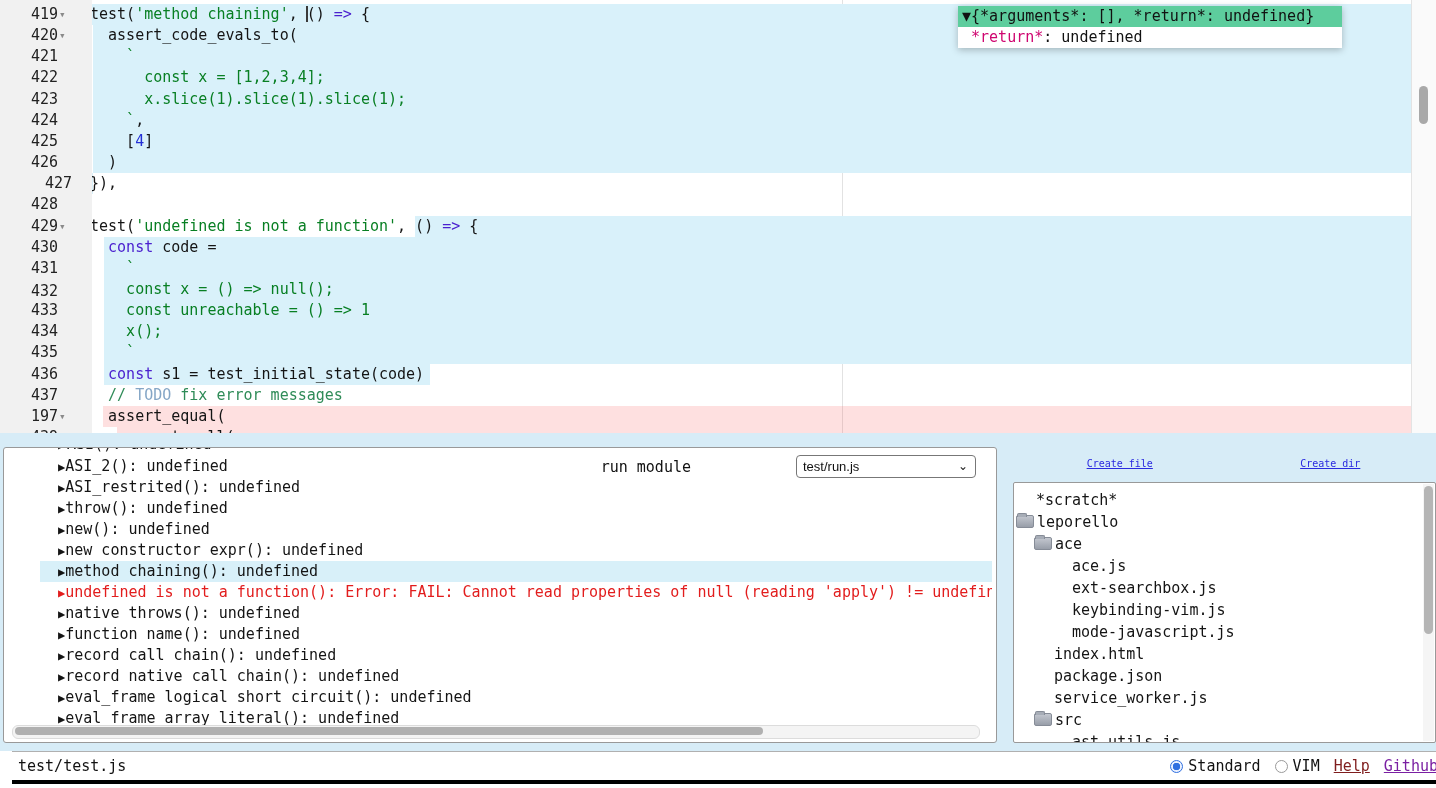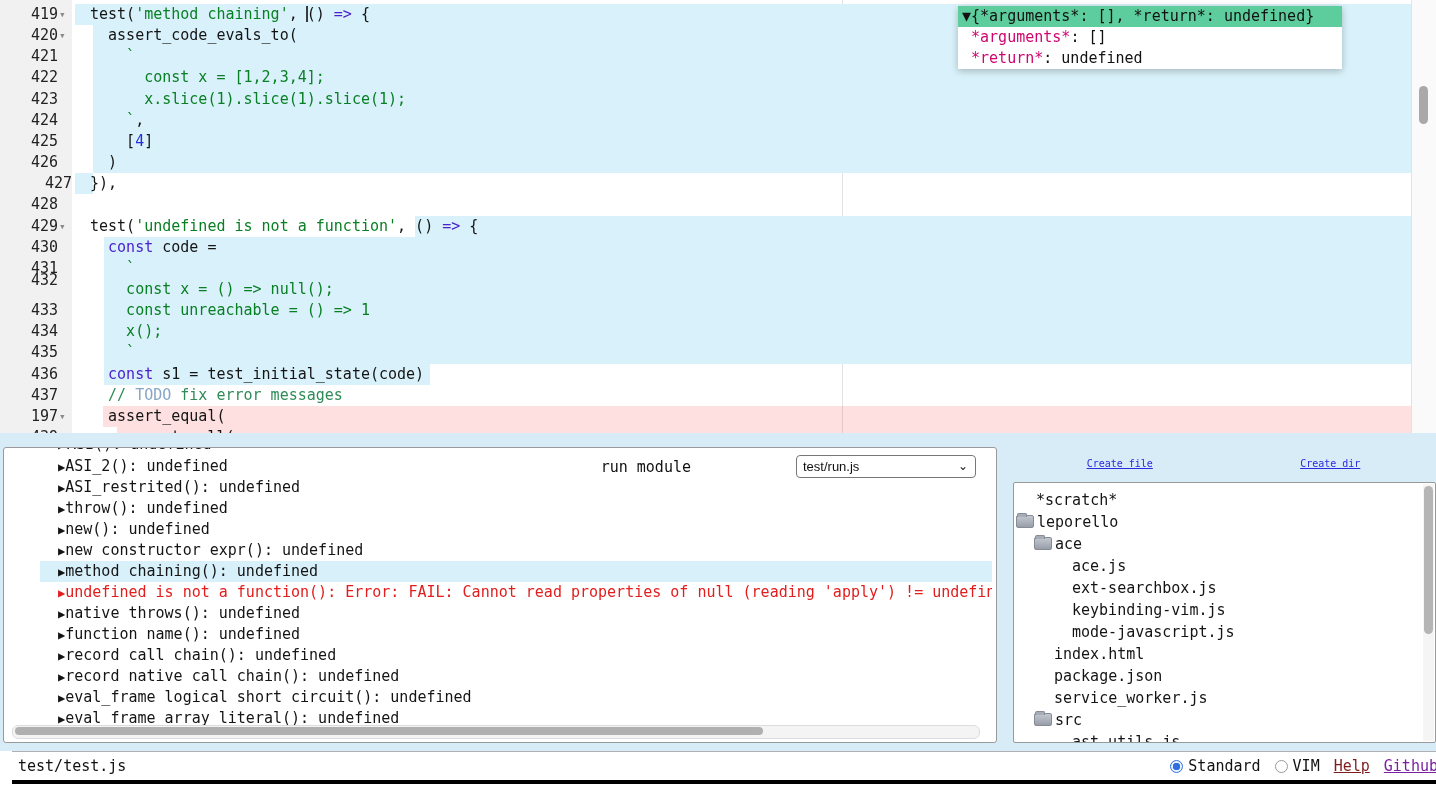--- a/index.html
+++ b/index.html
@@ -1,21 +1,21 @@
 <!DOCTYPE html>
 <html><head>
 <meta charset="utf-8">
 <style>
   html,body{margin:0;padding:0;background:#fff;width:1436px;height:788px;overflow:hidden;
     font-family:"DejaVu Sans Mono",monospace;-webkit-font-smoothing:antialiased;}
   #stage{position:relative;width:1436px;height:788px;background:#fff;}
 
   
   #editor{position:absolute;left:0;top:0;width:1436px;height:433px;background:#fff;overflow:hidden;}
-  #gutter{position:absolute;left:0;top:0;width:72px;height:433px;background:#f1f1f1;z-index:4;}
+  #gutter{position:absolute;left:0;top:0;width:92px;height:433px;background:#f1f1f1;z-index:4;}
   .gnum{position:absolute;left:0;width:58px;text-align:right;font-size:15px;line-height:21.15px;color:#222;}
   .fold{position:absolute;left:59px;width:14px;font-size:11px;color:#8a8a8a;line-height:21.15px;}
   #divider{position:absolute;left:842px;top:0;width:1px;height:433px;background:#e2e2e2;z-index:1;}
   .hl{position:absolute;z-index:2;}
   .hl.b{background:#d9f1fa;}
   .hl.p{background:rgba(248,70,70,0.17);}
   #code-lines{position:absolute;left:0;top:0;width:1436px;height:433px;z-index:3;}
   .code-row{position:absolute;left:90px;white-space:pre;font-size:15px;line-height:21.15px;color:#141414;}
   .tok-s{color:#087f23;}
   .tok-k{color:#4b21cf;}
@@ -109,21 +109,21 @@
         <div class="gnum" style="top: 88.6px;">423</div>
         <div class="gnum" style="top: 109.75px;">424</div>
         <div class="gnum" style="top: 130.9px;">425</div>
         <div class="gnum" style="top: 152.05px;">426</div>
         <div class="gnum" style="top: 173.2px; margin-left: 14px;">427</div>
         <div class="gnum" style="top: 194.35px;">428</div>
         <div class="gnum" style="top: 215.5px;">429</div>
         <div class="fold" style="top: 215.5px;">▾</div>
         <div class="gnum" style="top: 236.65px;">430</div>
         <div class="gnum" style="top: 257.8px;">431</div>
-        <div class="gnum" style="top: 270px;">432</div>
+        <div class="gnum" style="top: 281px;">432</div>
         <div class="gnum" style="top: 300.1px;">433</div>
         <div class="gnum" style="top: 321.25px;">434</div>
         <div class="gnum" style="top: 342.4px;">435</div>
         <div class="gnum" style="top: 363.55px;">436</div>
         <div class="gnum" style="top: 384.7px;">437</div>
         <div class="gnum" style="top: 405.85px;">197</div>
         <div class="fold" style="top: 405.85px;">▾</div>
         <div class="gnum" style="top: 427px;">439</div>
       </div>
     <div id="code-lines">
@@ -145,21 +145,20 @@
         <div class="code-row" style="top: 321.25px;"><span class="tok-s">    x();</span></div>
         <div class="code-row" style="top: 342.4px;"><span class="tok-s">    `</span></div>
         <div class="code-row" style="top: 363.55px;"><span class="tok-p">  </span><span class="tok-k">const</span><span class="tok-p"> s1 = test_initial_state(code)</span></div>
         <div class="code-row" style="top: 384.7px;"><span class="tok-p">  </span><span class="tok-c">// </span><span class="tok-td">TODO</span><span class="tok-c"> fix error messages</span></div>
         <div class="code-row" style="top: 405.85px;"><span class="tok-p">  assert_equal(</span></div>
         <div class="code-row" style="top: 427px;"><span class="tok-p">    assert_call(</span></div>
       </div>
 
     <div id="tooltip">
         <div class="tt-row tt-head"><span class="tok-p">▼{</span><span class="tok-p">*arguments*</span><span class="tok-p">: [], </span><span class="tok-p">*return*</span><span class="tok-p">: undefined}</span></div>
-        <div class="tt-row"><span class="tok-p"> </span><span class="tok-m">*arguments*</span><span class="tok-p">: []</span></div>
         <div class="tt-row"><span class="tok-p"> </span><span class="tok-m">*return*</span><span class="tok-p">: undefined</span></div>
       </div>
 
     <div id="ed-sb">
       <div id="ed-sb-thumb"></div>
     </div>
   </div>
 
   <div id="bottom">
 

